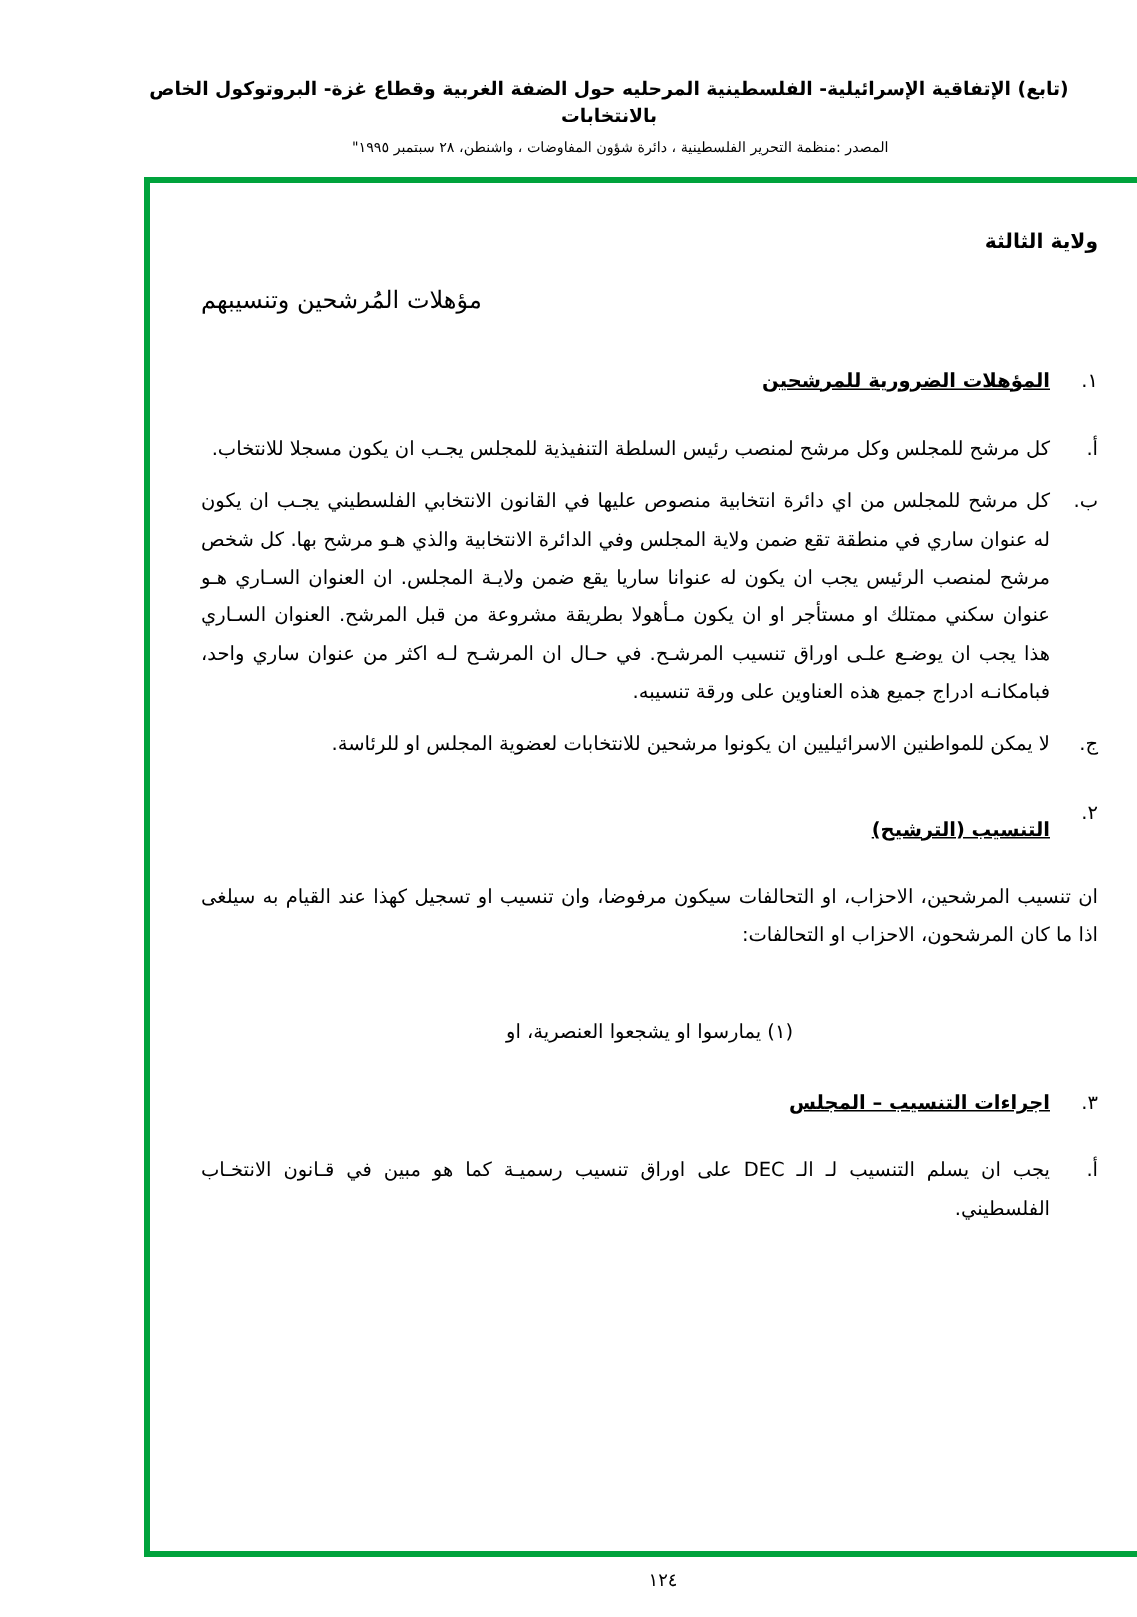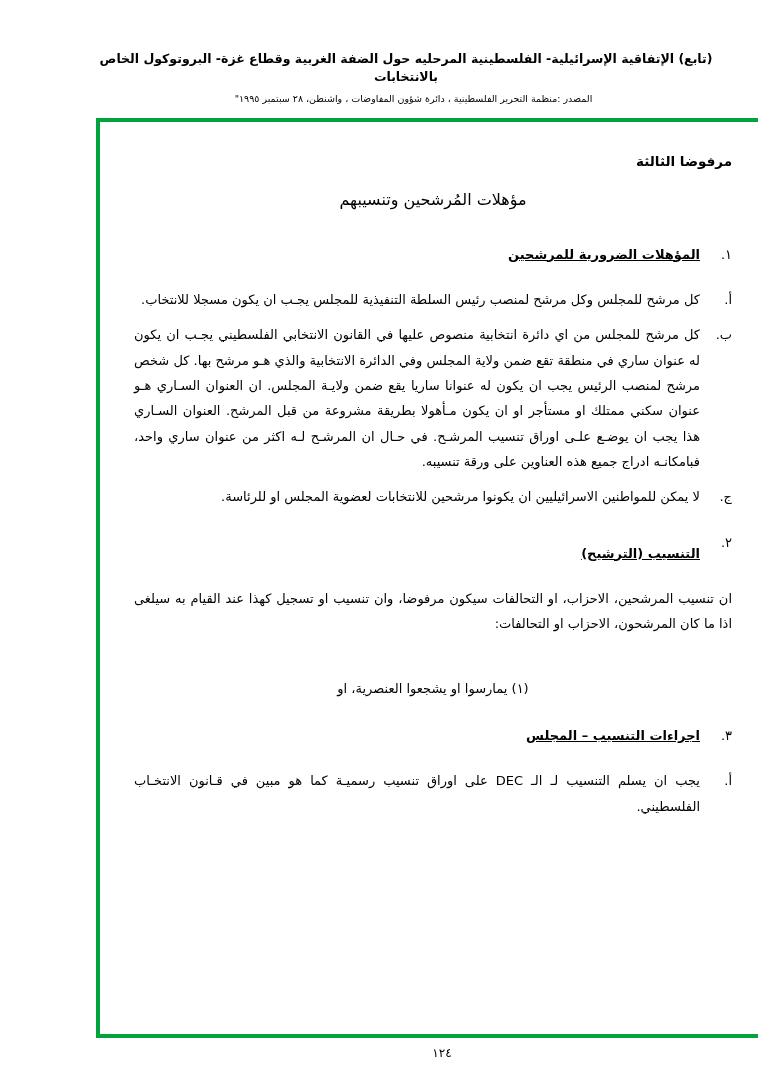--- a/index.html
+++ b/index.html
@@ -59,21 +59,21 @@
     text-justify: inter-word;
   }
   .article-title {
     font-size: 13.5px;
     font-weight: bold;
     text-align: right;
     margin-bottom: 10px;
   }
   .article-subtitle {
     font-size: 16px;
-    text-align: center;
+    text-align: left;
     margin-bottom: 26px;
     letter-spacing: 0.5px;
   }
   .section-heading {
     font-size: 13px;
     font-weight: bold;
     text-align: left;
     text-decoration: underline;
     margin-top: 18px;
     margin-bottom: 10px;
@@ -130,21 +130,21 @@
 <div class="page">
 
   <div class="header">
     <div class="header-title">(تابع) الإتفاقية الإسرائيلية- الفلسطينية المرحليه حول الضفة الغربية وقطاع غزة- البروتوكول الخاص بالانتخابات</div>
     <div class="header-source">المصدر :منظمة التحرير الفلسطينية ، دائرة شؤون المفاوضات ، واشنطن، ٢٨ سبتمبر ١٩٩٥"</div>
   </div>
 
   <div class="frame">
     <div class="content">
 
-      <div class="article-title">مرفوضا الثالثة</div>
+      <div class="article-title">ولاية الثالثة</div>
       <div class="article-subtitle">مؤهلات المُرشحين وتنسيبهم</div>
 
       <div class="para-row">
         <div class="marker">١.</div>
         <div class="section-heading" style="margin-top:0;">المؤهلات الضرورية للمرشحين</div>
       </div>
 
       <div class="para-row">
         <div class="marker">أ.</div>
         <div class="para-text">كل مرشح للمجلس وكل مرشح لمنصب رئيس السلطة التنفيذية للمجلس يجـب ان يكون مسجلا للانتخاب.</div>

